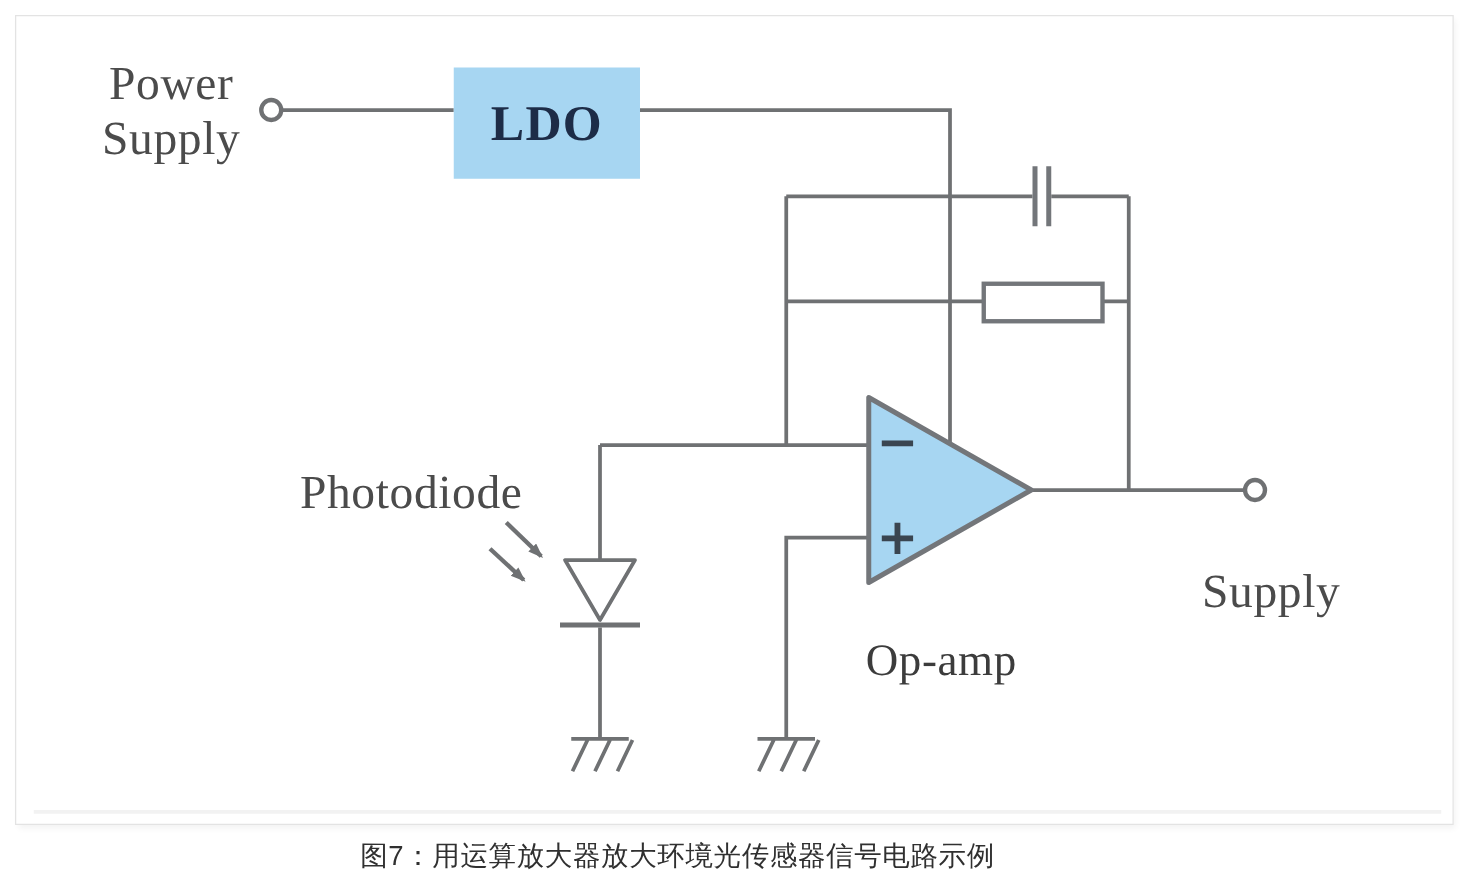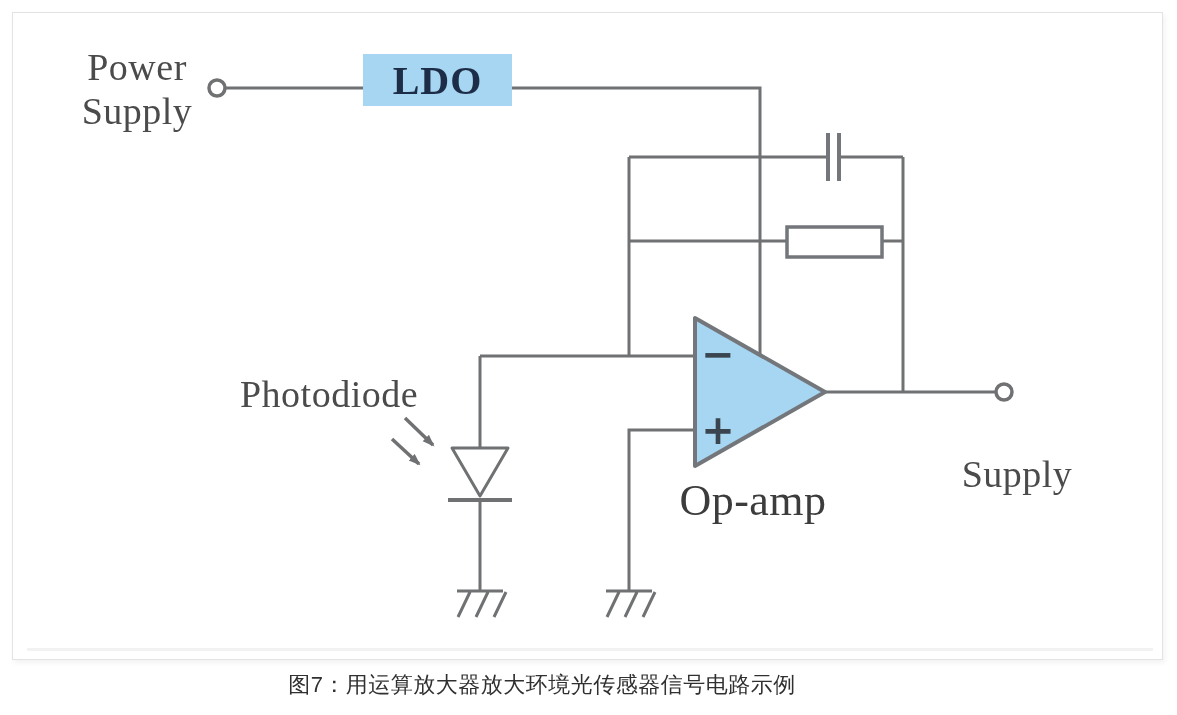--- a/index.html
+++ b/index.html
@@ -26,24 +26,24 @@
   .cathode{stroke:var(--wire,#6f7173);stroke-width:4;fill:none;}
   .terminal{fill:#ffffff;stroke:var(--wire,#6f7173);stroke-width:3.5;}
   .ground{stroke:var(--wire,#6f7173);stroke-width:3;fill:none;}
   .arrow-line{stroke:var(--wire,#6f7173);stroke-width:3.5;fill:none;}
   .arrow-head{fill:var(--wire,#6f7173);}
   .label{
     position:absolute;transform:translate(-50%,-50%);
     color:var(--label-text,#4b4b4b);font-size:38px;line-height:44px;
     text-align:center;white-space:nowrap;letter-spacing:.5px;filter:blur(.2px);
   }
-  .label.opamp{font-size:44px;color:#3c3c3c;}
+  .label.opamp{font-size:36px;color:#3c3c3c;margin-top:27px;}
   .label.output{line-height:45px;}
   .ldo-box{
-    position:absolute;left:363px;top:54px;width:149px;height:52px;
+    position:absolute;left:363px;top:54px;width:149px;height:89px;
     background:var(--component-fill,#a7d6f2);
     display:flex;align-items:center;justify-content:center;
     color:var(--ldo-text,#1d2c47);font-size:40px;font-weight:600;letter-spacing:1px;
     filter:blur(.2px);
   }
   .sign{
     position:absolute;transform:translate(-50%,-50%);
     font-family:"DejaVu Sans","Liberation Sans",sans-serif;
     font-size:40px;font-weight:700;color:var(--opamp-sign,#3a4550);line-height:1;
   }

